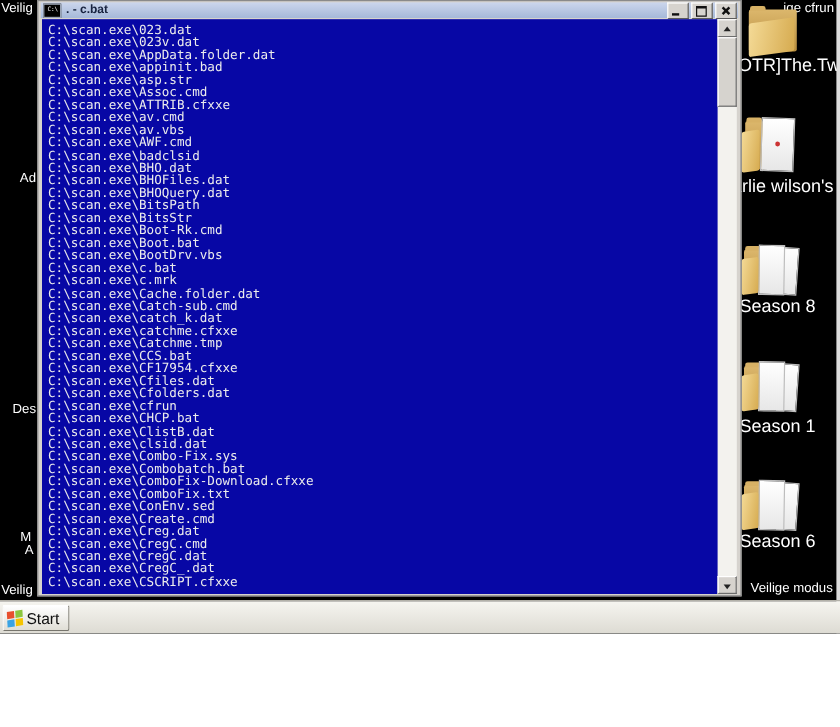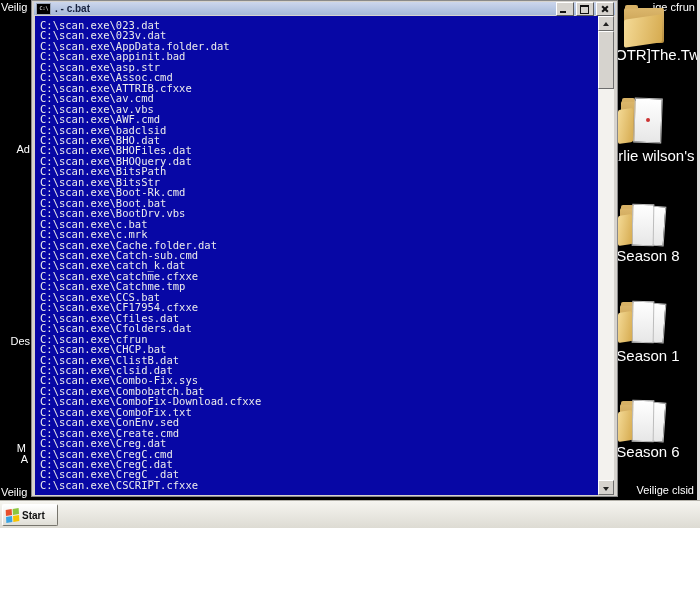--- a/index.html
+++ b/index.html
@@ -48,35 +48,35 @@
   .sthumb{position:absolute;left:0;top:15px;width:16px;height:58px;background:#d6d3ce;border:1px solid;
           border-color:#fff #6d6d6d #6d6d6d #fff;box-sizing:border-box;}
 
   
   .taskbar{position:absolute;left:0;top:500px;width:700px;height:28px;
            background:linear-gradient(180deg,#f6f5f0,#dddbd3);border-top:1px solid #b3b1a9;
            box-sizing:border-box;z-index:10;}
   .startbtn{position:absolute;left:2px;top:3px;width:56px;height:22px;background:linear-gradient(180deg,#fff,#e0ded6);
             border:1px solid;border-color:#fff #77756d #77756d #fff;border-radius:2px;
             display:flex;align-items:center;gap:3px;padding-left:3px;box-sizing:border-box;}
-  .startbtn span{font-size:10px;font-weight:bold;color:#111;}
+  .startbtn span{font-size:13px;font-weight:normal;color:#111;}
   .winflag{width:13px;height:13px;display:grid;grid-template-columns:1fr 1fr;grid-template-rows:1fr 1fr;gap:1px;
            transform:skewY(-6deg) rotate(-3deg);}
   .wf1{background:#e8502e;} .wf2{background:#8cc63f;} .wf3{background:#3aa3e3;} .wf4{background:#f5c400;}
 </style>
 </head>
 <body>
 
 <div class="page">
   <div class="screen">
 
     <div class="dlabel" style="left:1px;top:1px;">Veilig</div>
     <div class="dlabel" style="right:5px;top:1px;">ige cfrun</div>
     <div class="dlabel" style="left:1px;top:486px;">Veilig</div>
-    <div class="dlabel" style="right:6px;top:484px;">Veilige clsid</div>
+    <div class="dlabel" style="right:6px;top:484px;">Veilige modus</div>
 
     <div class="frag" style="left:0;top:143px;width:30px;">Ad</div>
     <div class="frag" style="left:0;top:335px;width:30px;">Des</div>
     <div class="frag" style="left:0;top:442px;width:26px;">M</div>
     <div class="frag" style="left:0;top:453px;width:28px;">A</div>
 
     <div class="folder" style="left:622px;top:5px;width:46px;height:40px;">
       <div class="fb" style="left:2px;top:3px;width:40px;height:35px;"></div>
       <div class="ff" style="left:2px;bottom:0;width:38px;height:28px;"></div>
     </div>

